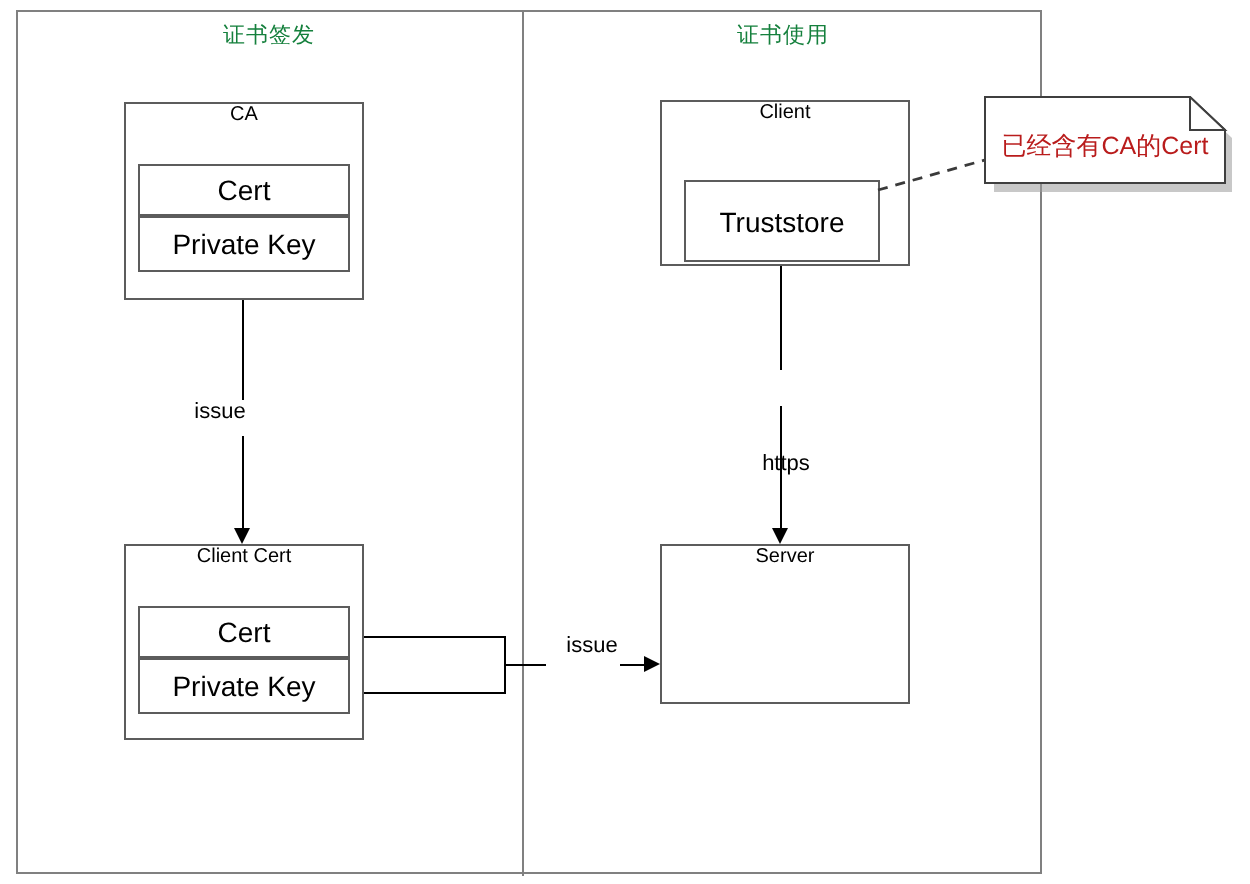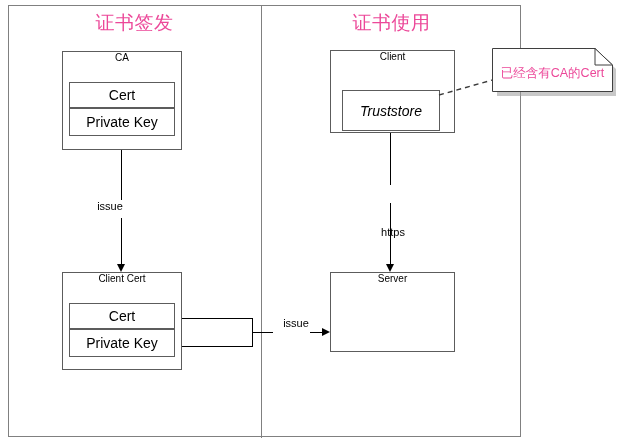--- a/index.html
+++ b/index.html
@@ -29,22 +29,22 @@
     background: #ffffff;
   }
   .divider {
     left: 261px; top: 5px;
     width: 1px; height: 433px;
     background: #808080;
   }
 
   
   .panel-title {
-    font-size: 19px;
-    color: #ec4899;
+    font-size: 11px;
+    color: #15803d;
     text-align: center;
     white-space: nowrap;
     letter-spacing: 0.5px;
   }
   .title-left  { left: 8px;   top: 10px; width: 253px; }
   .title-right { left: 262px; top: 10px; width: 259px; text-align: center; }
 
   
   .box {
     border: 1px solid #5c5c5c;
@@ -76,21 +76,21 @@
   .ca-cert       { left: 69px;  top: 82px;  width: 106px; height: 26px; }
   .ca-pkey       { left: 69px;  top: 108px; width: 106px; height: 28px; }
 
   
   .sc-box        { left: 62px;  top: 272px; width: 120px; height: 98px; }
   .sc-cert       { left: 69px;  top: 303px; width: 106px; height: 26px; }
   .sc-pkey       { left: 69px;  top: 329px; width: 106px; height: 28px; }
 
   
   .cl-box        { left: 330px; top: 50px;  width: 125px; height: 83px; }
-  .cl-truststore { left: 342px; top: 90px;  width: 98px;  height: 41px; font-style: italic; }
+  .cl-truststore { left: 342px; top: 90px;  width: 98px;  height: 41px; }
 
   
   .sv-box        { left: 330px; top: 272px; width: 125px; height: 80px; }
   .sv-keystore   { left: 342px; top: 306px; width: 98px;  height: 33px; }
 
   
   .vline { width: 1px; background: #000000; }
   .hline { height: 1px; background: #000000; }
 
   .issue-line-top  { left: 121px; top: 150px; height: 50px; }
@@ -153,21 +153,21 @@
     width: 124px; height: 48px;
   }
   .note-text {
     position: absolute;
     left: 0; top: 0;
     width: 121px; height: 44px;
     display: flex;
     align-items: center;
     justify-content: center;
     font-size: 12.5px;
-    color: #ec4899;
+    color: #b91c1c;
     white-space: nowrap;
     padding-top: 6px;
     box-sizing: border-box;
   }
 </style>
 </head>
 <body>
 
 <div id="canvas">
 

